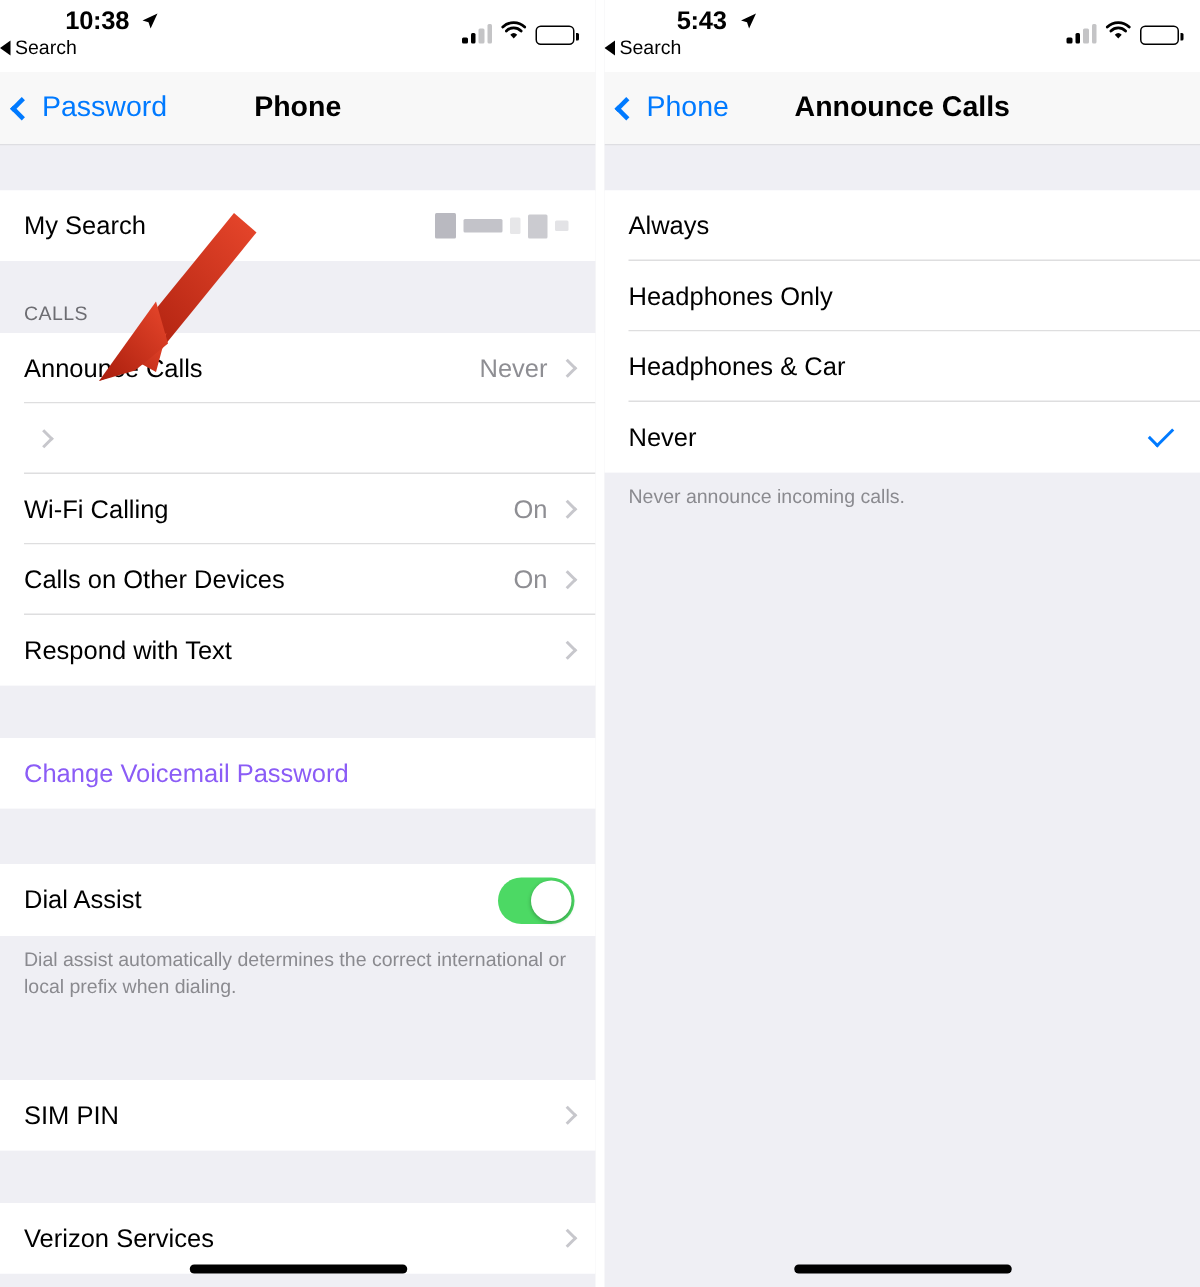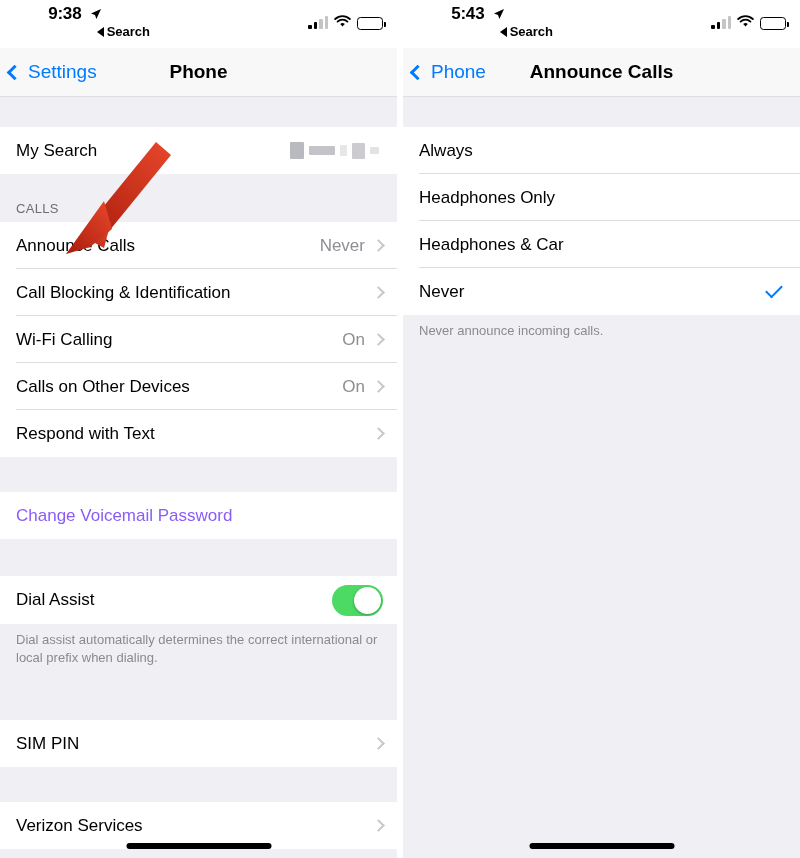--- a/index.html
+++ b/index.html
@@ -27,21 +27,21 @@
   .sb-time {
     font-size: 17px; font-weight: bold; color: #000;
     letter-spacing: -0.2px; display: inline-block;
   }
   .loc-arrow {
     display: inline-block; width: 12px; height: 12px; margin-left: 4px;
     position: relative; top: 1px;
   }
   .sb-back {
     position: absolute; left: 0; top: 24px; width: 150px;
-    text-align: right; font-size: 13px; color: #000; font-weight: bold;
+    text-align: left; font-size: 13px; color: #000; font-weight: normal;
   }
   .sb-back .tri {
     display: inline-block; width: 0; height: 0;
     border-top: 5px solid transparent; border-bottom: 5px solid transparent;
     border-right: 7px solid #000; margin-right: 3px; position: relative; top: 1px;
   }
   .sb-right {
     position: absolute; right: 14px; top: 14px;
     display: flex; align-items: center; gap: 6px;
   }
@@ -150,21 +150,21 @@
 </style>
 </head>
 <body>
 
 <div class="screens">
 
   <div class="phone left">
 
     <div class="statusbar">
       <div class="sb-time-wrap">
-        <span class="sb-time">9:38</span>
+        <span class="sb-time">10:38</span>
         <span class="loc-arrow">
           <svg viewBox="0 0 12 12" width="12" height="12">
               <path d="M11 1 L1 5.6 L5 6.9 L6.4 11 Z" fill="#000"></path>
             </svg>
         </span>
       </div>
       <div class="sb-back">
         <span class="tri"></span><span>Search</span>
       </div>
       <div class="sb-right">
@@ -183,21 +183,21 @@
         </span>
         <span class="batt">
           <span class="fill" style="width:72%"></span>
         </span>
       </div>
     </div>
 
     <div class="navbar">
       <div class="nav-back">
         <span class="nav-chev"></span>
-        <span>Settings</span>
+        <span>Password</span>
       </div>
       <div class="nav-title">Phone</div>
     </div>
     <div class="nav-sep"></div>
 
     <div class="gap" style="height:30px"></div>
 
     <div class="group">
       <div class="row">
         <span class="label">My Search</span>
@@ -216,21 +216,20 @@
     </div>
 
     <div class="group">
       <div class="row">
         <span class="label">Announce Calls</span>
         <span class="value">Never</span>
         <span class="chev"></span>
         <span class="divider"></span>
       </div>
       <div class="row">
-        <span class="label">Call Blocking &amp; Identification</span>
         <span class="value"></span>
         <span class="chev"></span>
         <span class="divider"></span>
       </div>
       <div class="row">
         <span class="label">Wi-Fi Calling</span>
         <span class="value">On</span>
         <span class="chev"></span>
         <span class="divider"></span>
       </div>

